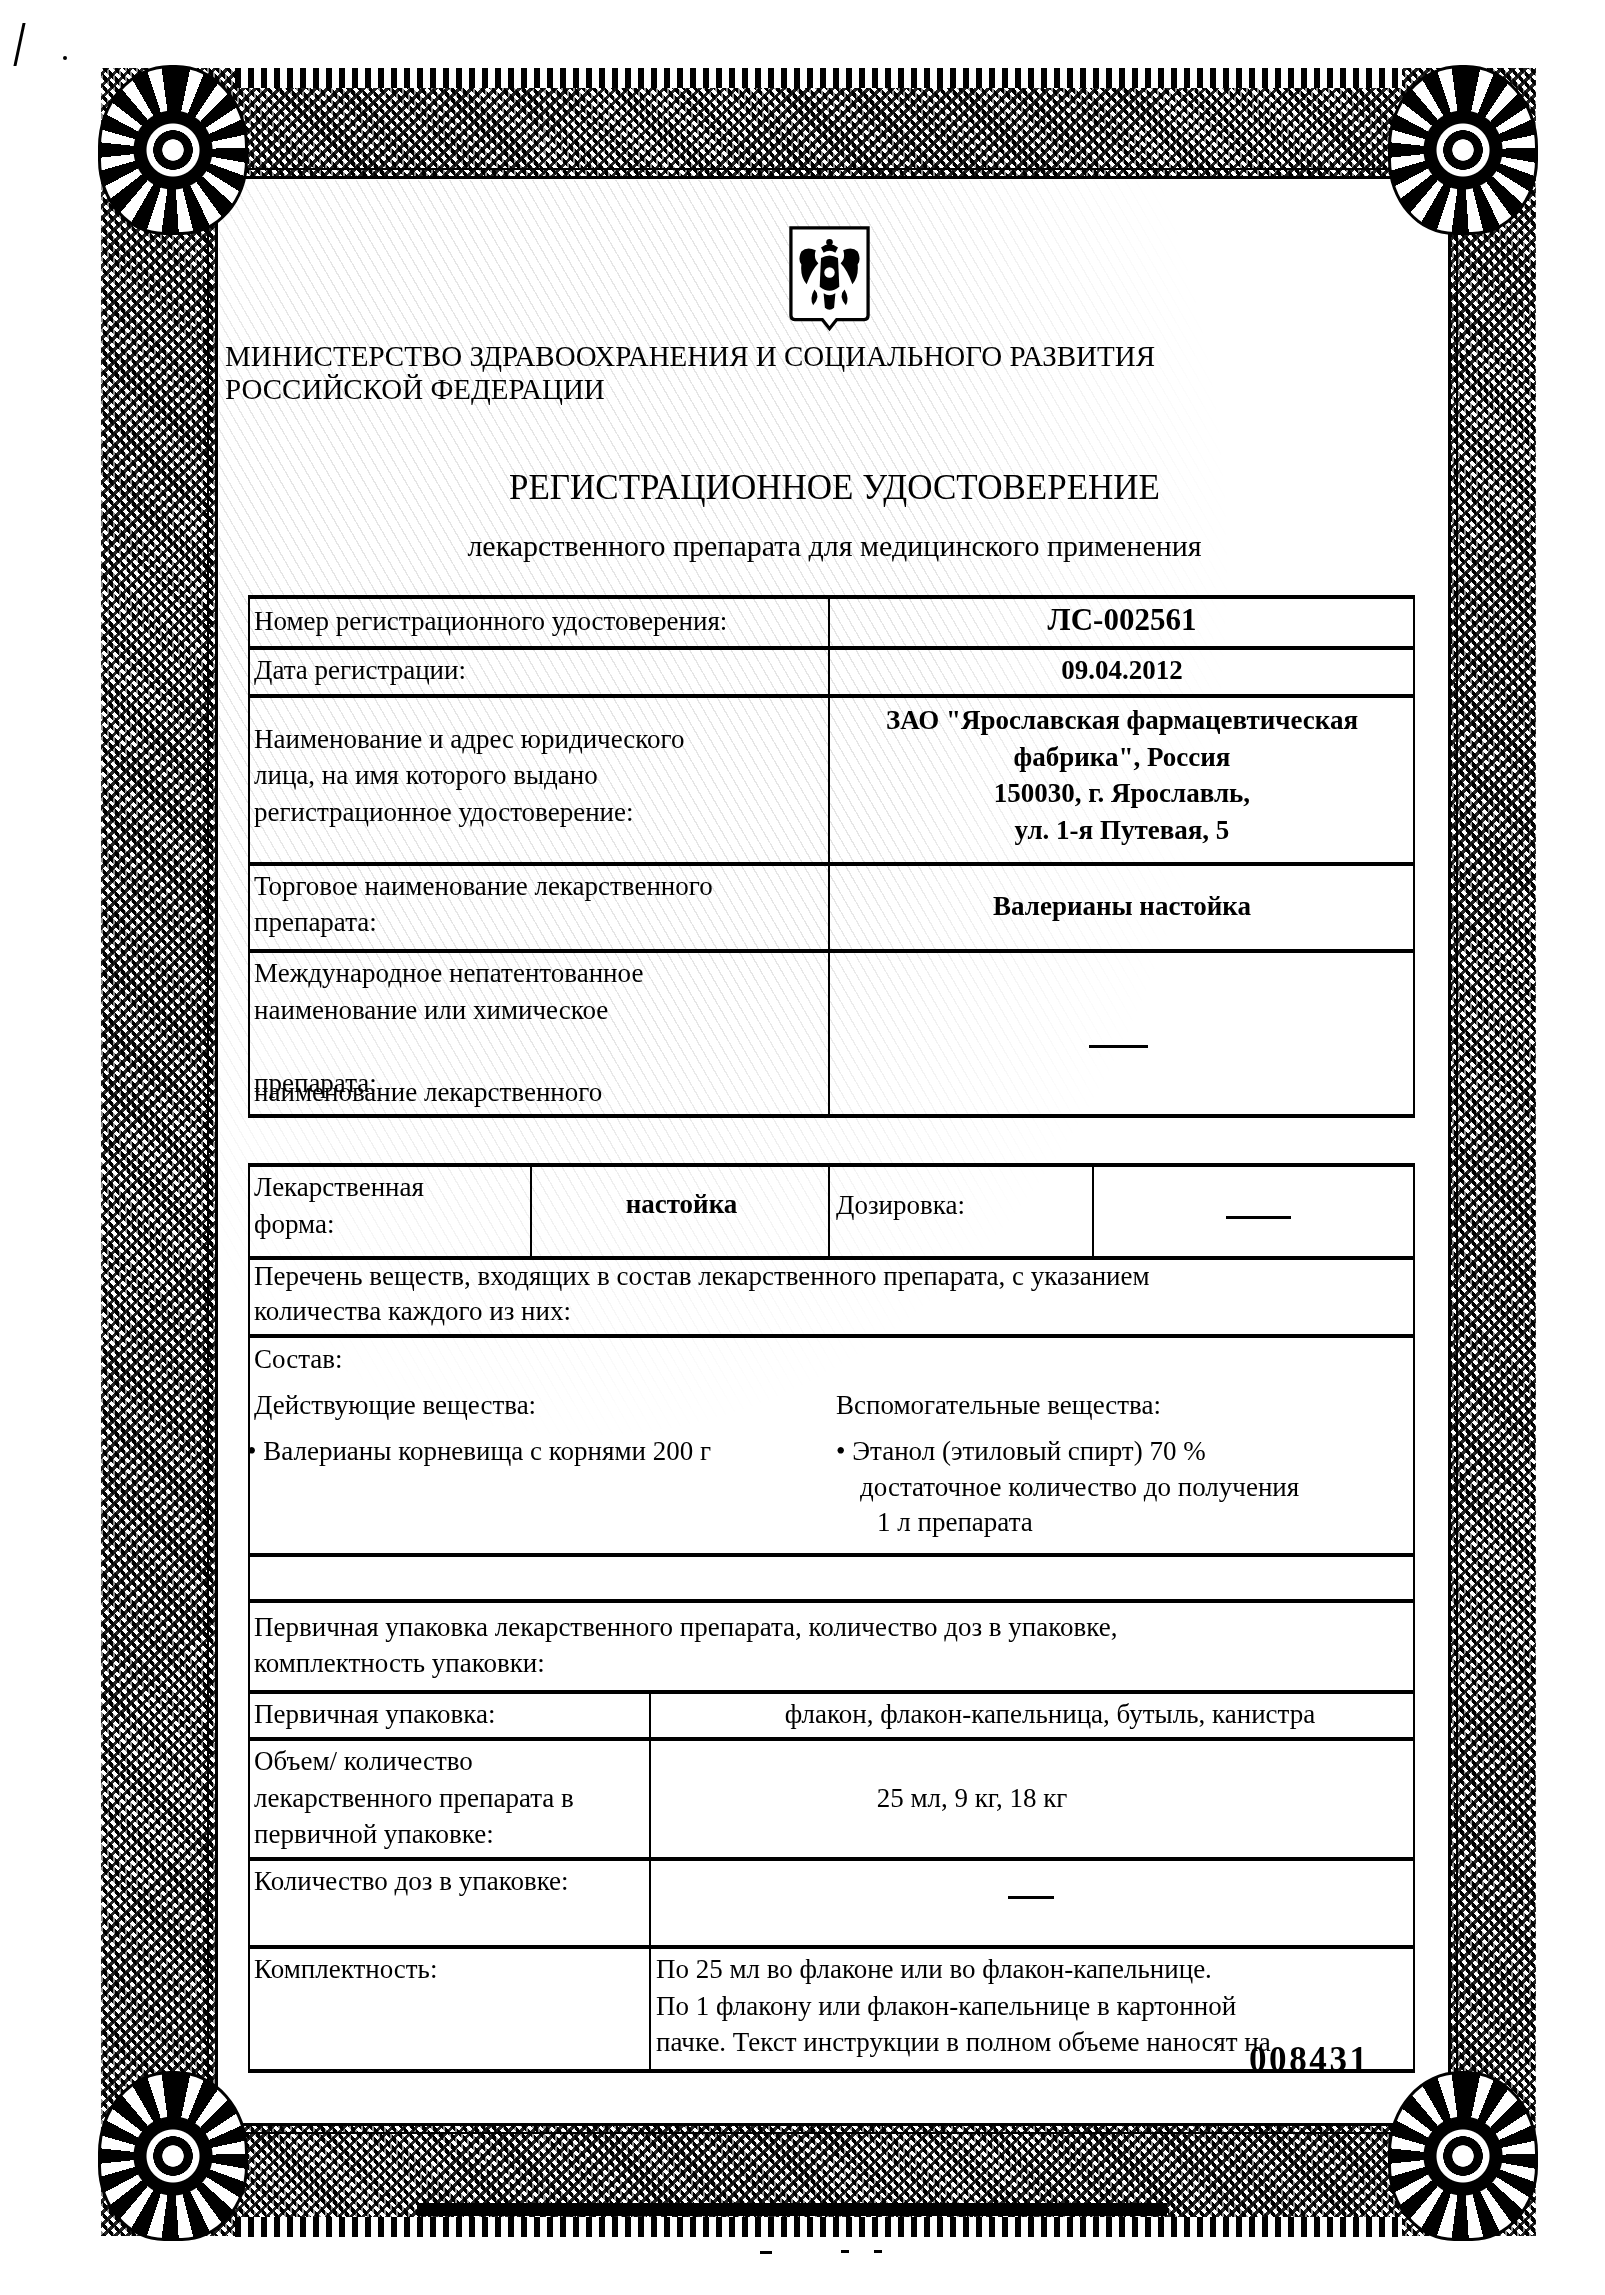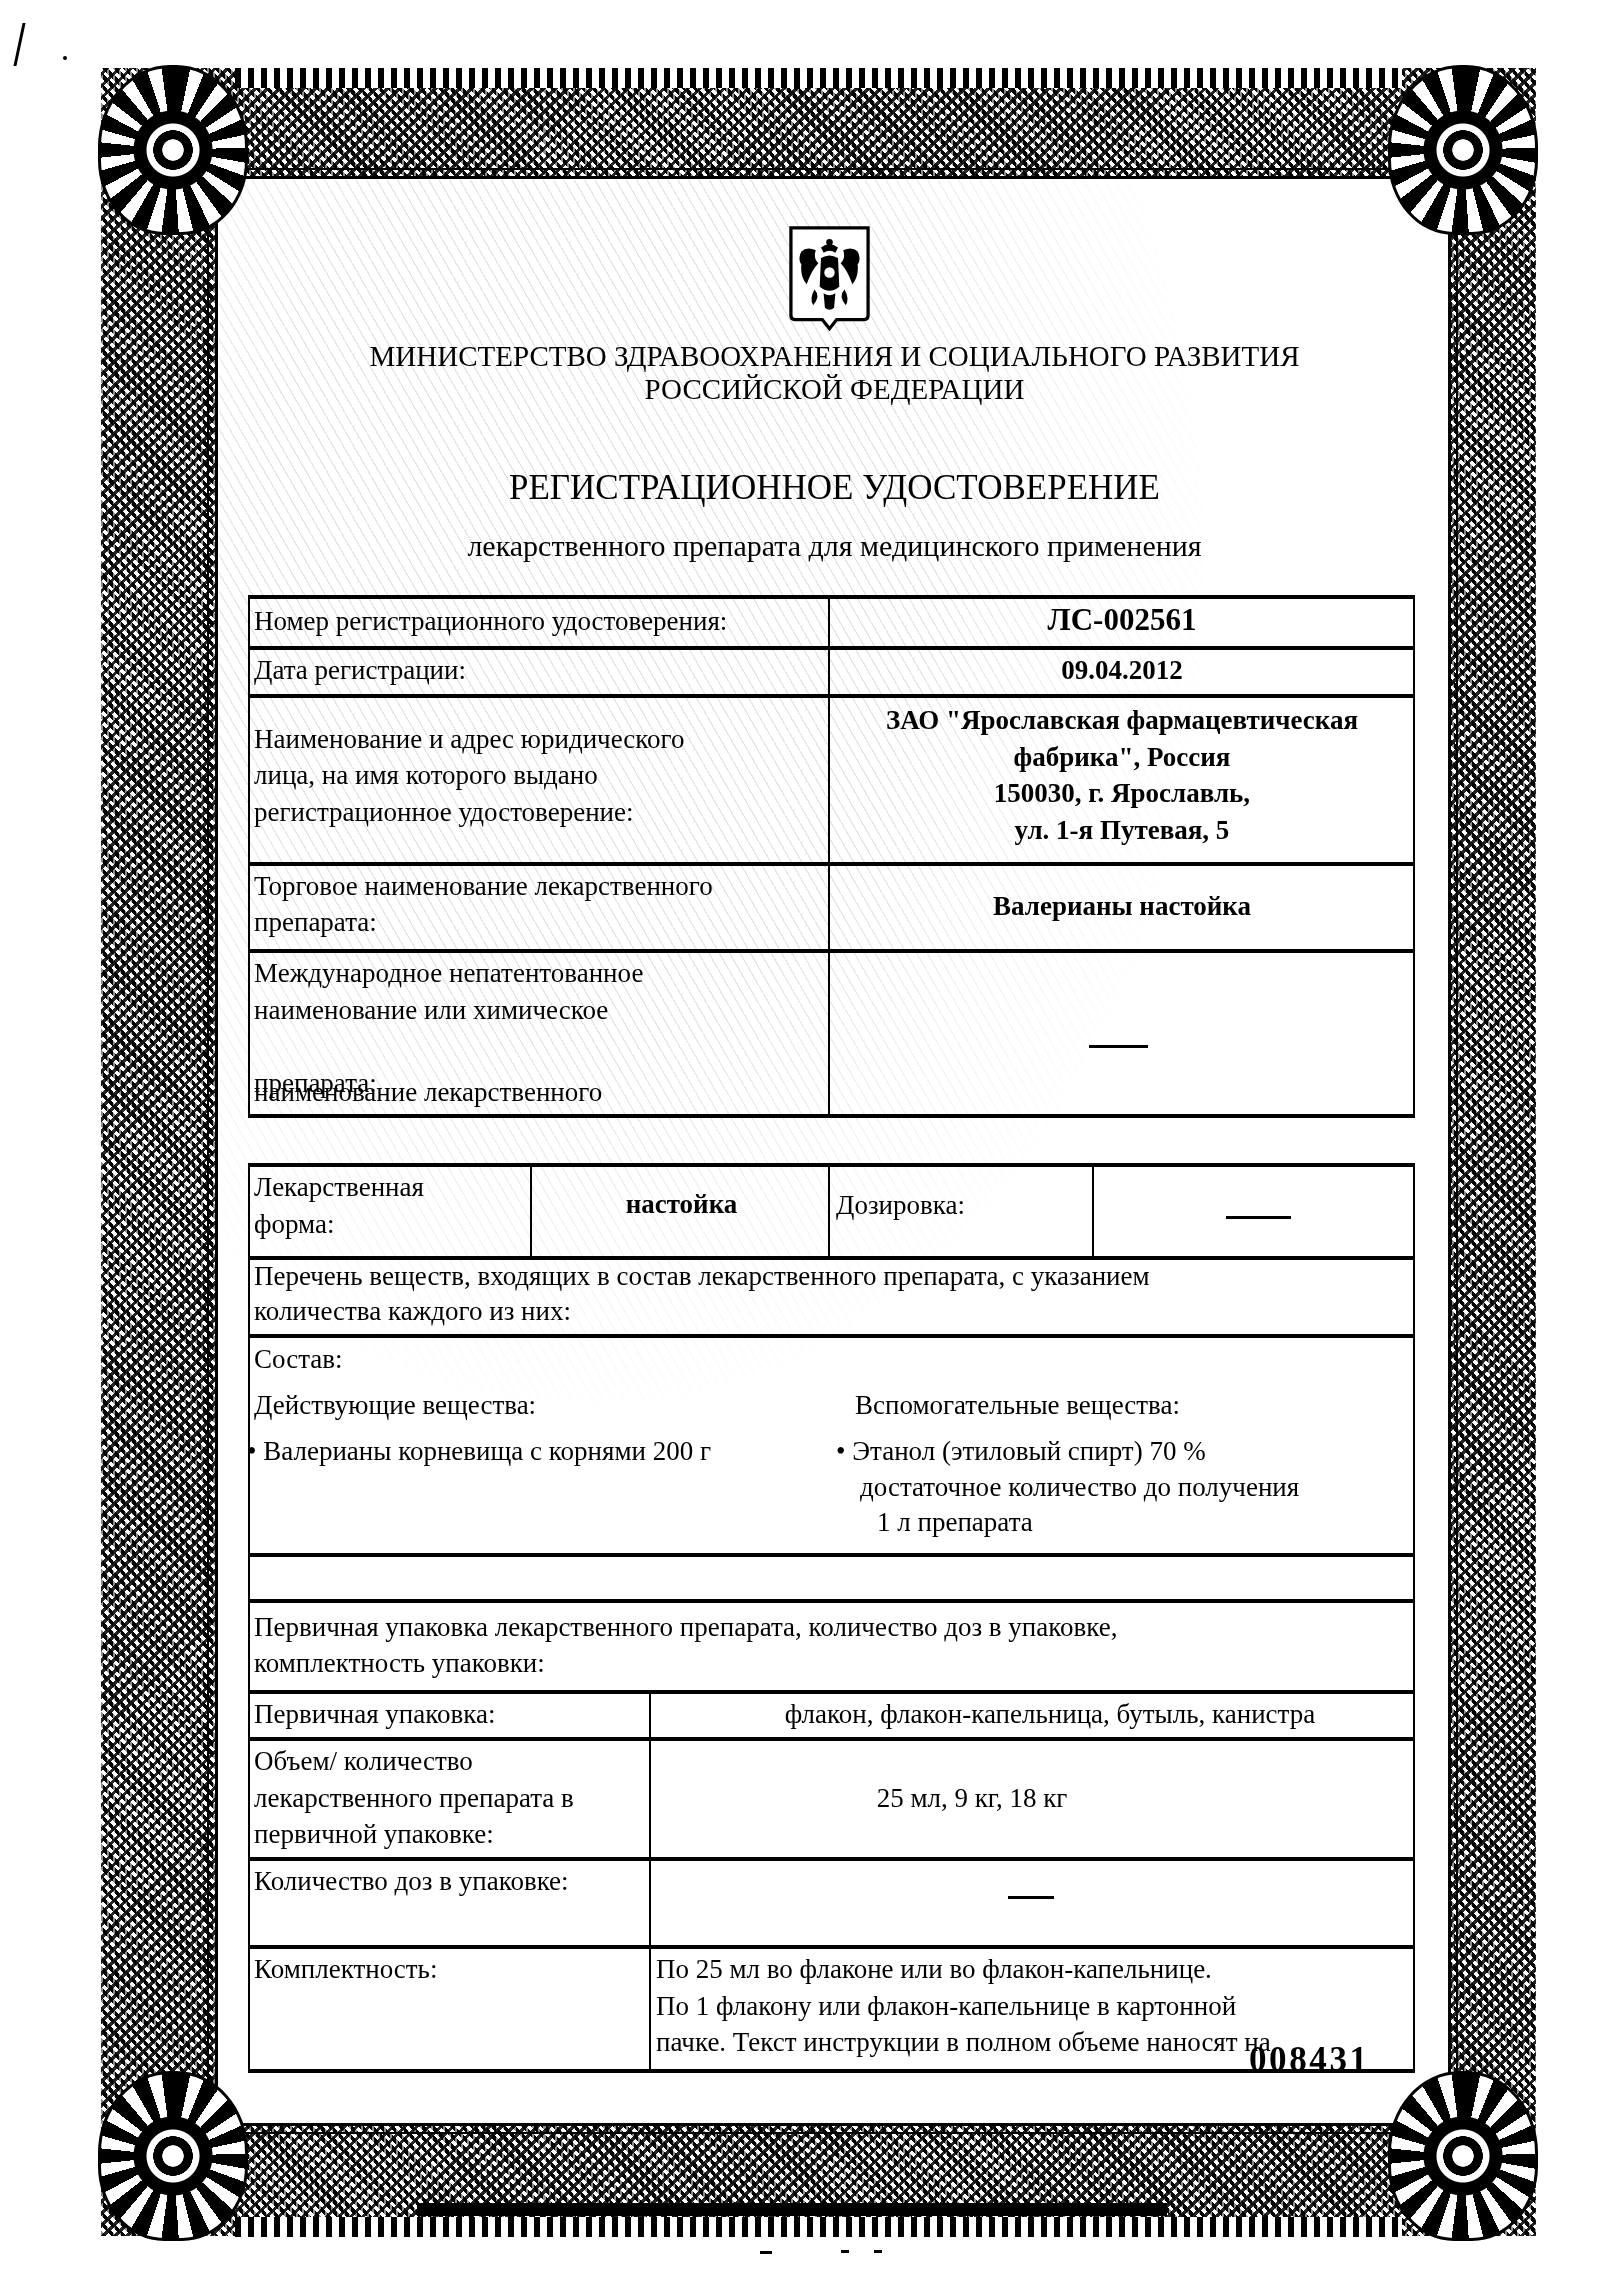--- a/index.html
+++ b/index.html
@@ -49,21 +49,21 @@
 
   
   .hand-mark { left:18px; top:23px; width:6.5px; height:43px;
     border-left:3.3px solid #000; transform:skewX(-12deg); }
   .hand-dot { left:63px; top:56px; width:3.9px; height:3.9px; background:#000; border-radius:50%; }
 
   
   .emblem { left:787px; top:224px; width:85px; height:108px; }
 
   
-  .ministry { left:225px; width:1219px; text-align:center; font-size:29px; line-height:33px; letter-spacing:0; }
+  .ministry { left:225px; width:1219px; font-size:29px; line-height:33px; letter-spacing:0; }
   .ministry-1 { top:340px; }
   .ministry-2 { top:373px; }
   .title { left:225px; top:468px; width:1219px; text-align:center; font-size:35px; line-height:39px; }
   .subtitle { left:225px; top:528px; width:1219px; text-align:center; font-size:30px; line-height:35px; }
 
   
   .hline { height:3.9px; background:#000; }
   .vline { width:2px; background:#000; }
   .cell { font-size:27px; line-height:33px; }
   .lbl { left:254px; }
@@ -178,21 +178,21 @@
 <div class="abs cell val" style="left:533px;top:1188px;width:297px;">настойка</div>
 <div class="abs cell" style="left:836px;top:1189px;">Дозировка:</div>
 <div class="abs dash" style="left:1226px;top:1216px;width:65px;"></div>
 
 <div class="abs cell lbl" style="top:1260px;">Перечень веществ, входящих в состав лекарственного препарата, с указанием</div>
 <div class="abs cell lbl" style="top:1295px;">количества каждого из них:</div>
 
 <div class="abs cell lbl" style="top:1343px;">Состав:</div>
 <div class="abs cell lbl" style="top:1389px;">Действующие вещества:</div>
 <div class="abs cell" style="left:247px;top:1435px;">• Валерианы корневища с корнями 200 г</div>
-<div class="abs cell" style="left:836px;top:1389px;margin-left:19px;">Вспомогательные вещества:</div>
+<div class="abs cell" style="left:836px;top:1389px;">Вспомогательные вещества:</div>
 <div class="abs cell" style="left:836px;top:1435px;">• Этанол (этиловый спирт) 70 %</div>
 <div class="abs cell" style="left:860px;top:1471px;">достаточное количество до получения</div>
 <div class="abs cell" style="left:860px;top:1506px;margin-left:17px;">1 л препарата</div>
 
 <div class="abs cell lbl" style="top:1611px;">Первичная упаковка лекарственного препарата, количество доз в упаковке,</div>
 <div class="abs cell lbl" style="top:1647px;">комплектность упаковки:</div>
 
 <div class="abs cell lbl" style="top:1698px;">Первичная упаковка:</div>
 <div class="abs cell plain-val" style="left:652px;top:1698px;width:796px;">флакон, флакон-капельница, бутыль, канистра</div>
 

